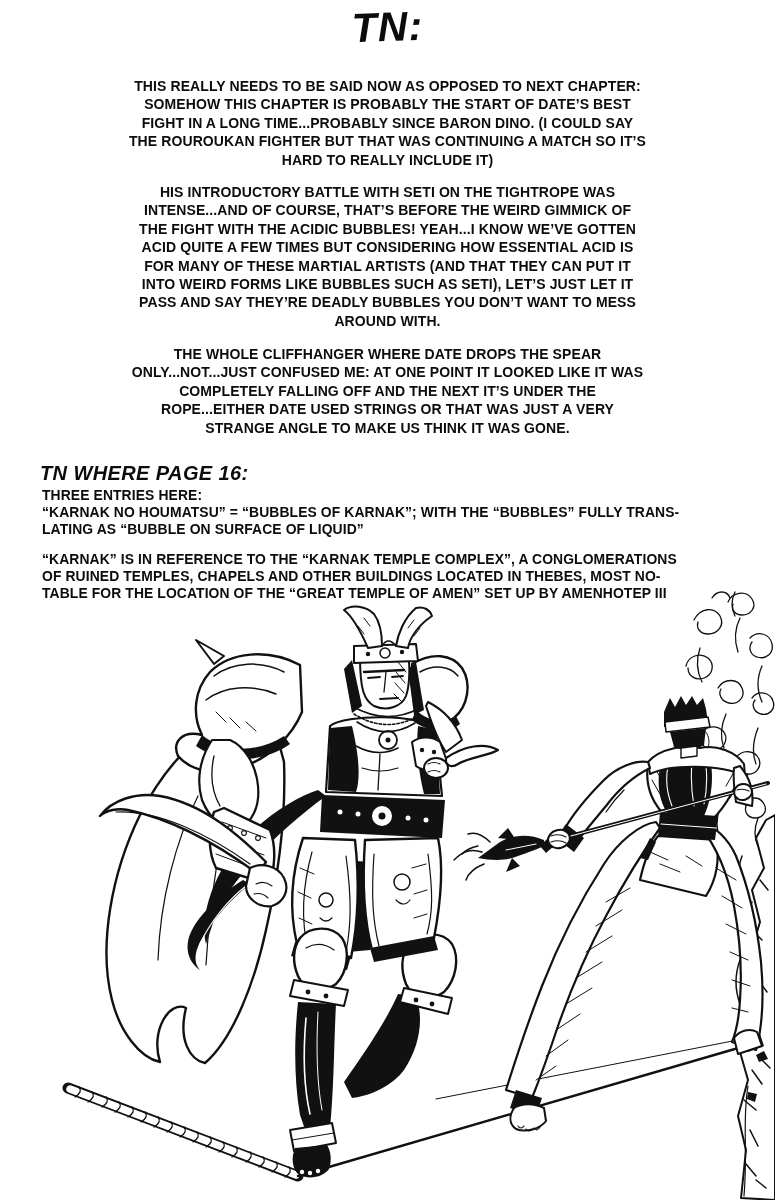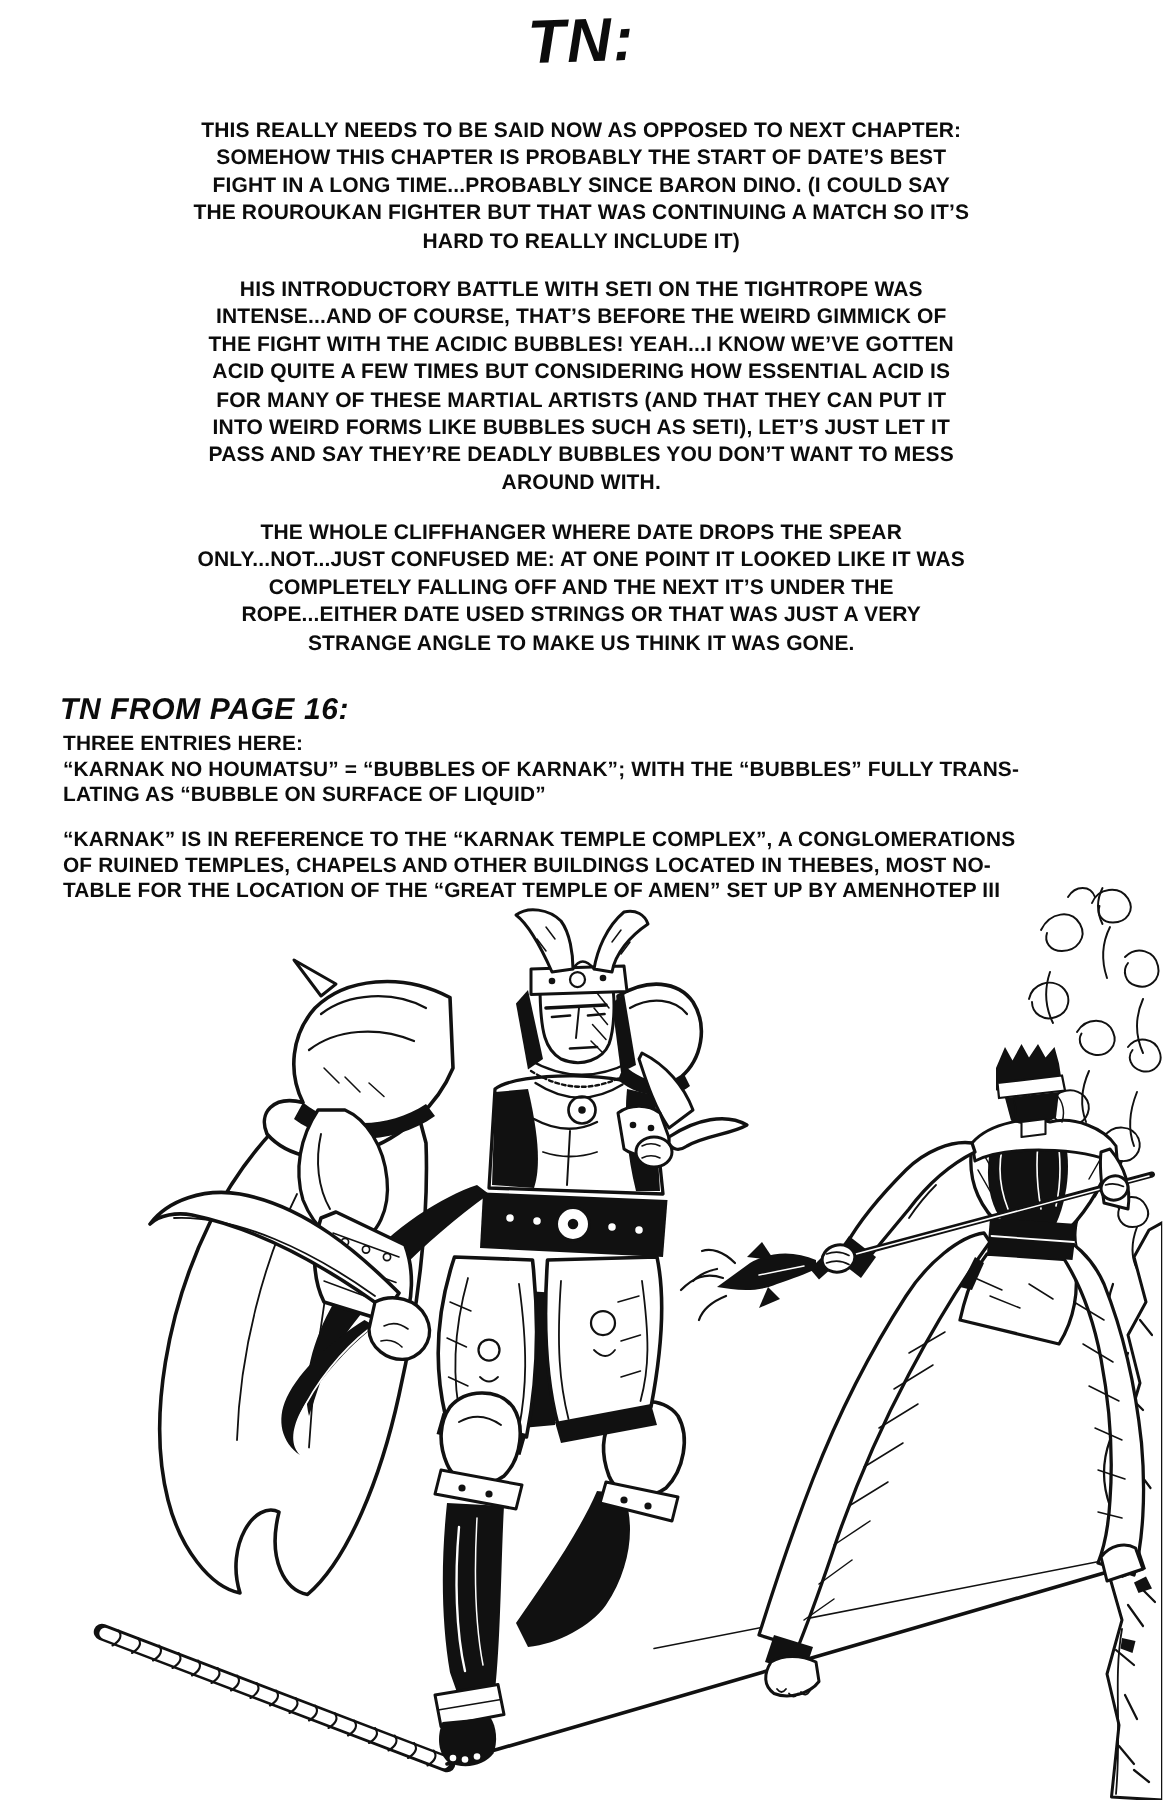--- a/index.html
+++ b/index.html
@@ -356,21 +356,21 @@
 STRANGE ANGLE TO MAKE US THINK IT WAS GONE.</div>
   <div class="para" id="para2">HIS INTRODUCTORY BATTLE WITH SETI ON THE TIGHTROPE WAS
 INTENSE...AND OF COURSE, THAT’S BEFORE THE WEIRD GIMMICK OF
 THE FIGHT WITH THE ACIDIC BUBBLES! YEAH...I KNOW WE’VE GOTTEN
 ACID QUITE A FEW TIMES BUT CONSIDERING HOW ESSENTIAL ACID IS
 FOR MANY OF THESE MARTIAL ARTISTS (AND THAT THEY CAN PUT IT
 INTO WEIRD FORMS LIKE BUBBLES SUCH AS SETI), LET’S JUST LET IT
 PASS AND SAY THEY’RE DEADLY BUBBLES YOU DON’T WANT TO MESS
 AROUND WITH.</div>
 
-  <div class="tn-head">TN FROM PAGE 16:</div>
+  <div class="tn-head">TN WHERE PAGE 16:</div>
   <div class="tn-body" id="tnKarnak">“KARNAK” IS IN REFERENCE TO THE “KARNAK TEMPLE COMPLEX”, A CONGLOMERATIONS
 OF RUINED TEMPLES, CHAPELS AND OTHER BUILDINGS LOCATED IN THEBES, MOST NO-
 TABLE FOR THE LOCATION OF THE “GREAT TEMPLE OF AMEN” SET UP BY AMENHOTEP III</div>
   <div class="tn-body" id="tnIntro">THREE ENTRIES HERE:
 “KARNAK NO HOUMATSU” = “BUBBLES OF KARNAK”; WITH THE “BUBBLES” FULLY TRANS-
 LATING AS “BUBBLE ON SURFACE OF LIQUID”</div>
 
 </div>
 
 </body></html>

